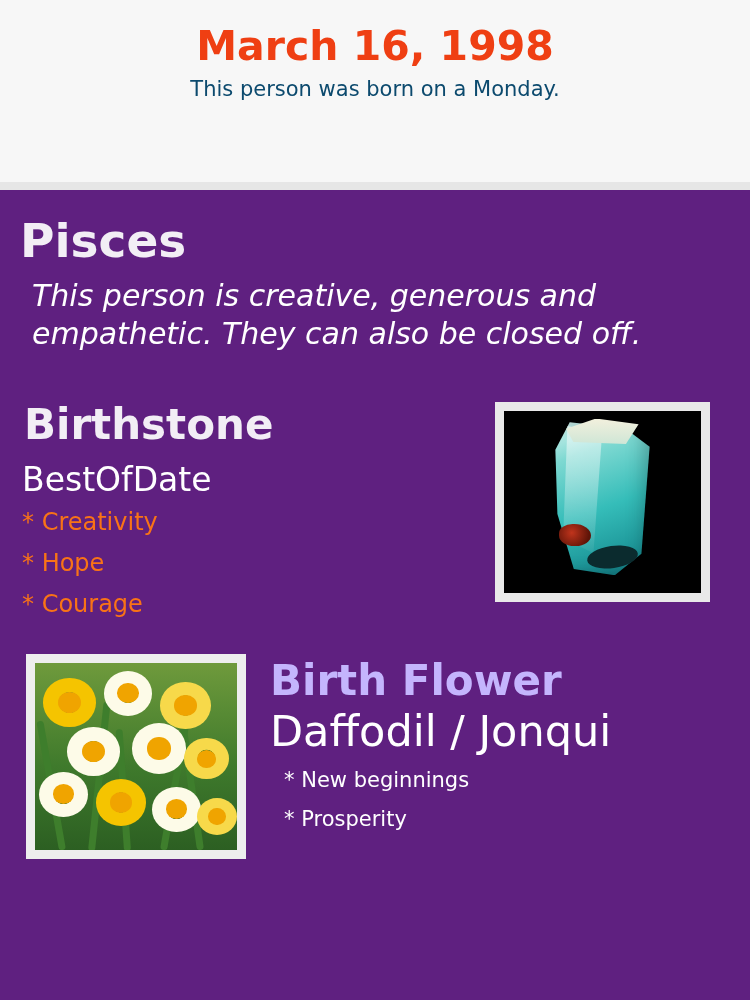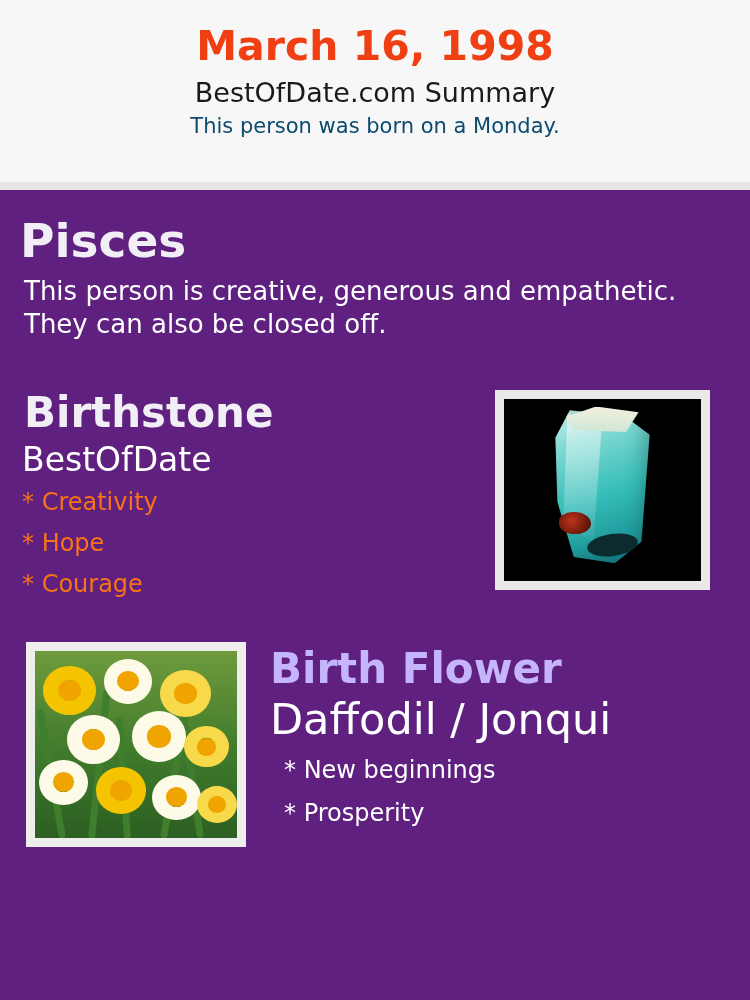--- a/index.html
+++ b/index.html
@@ -63,41 +63,42 @@
   }
 
   .sign-title {
     font-size: 47px;
     font-weight: bold;
     color: #f2eef5;
     margin: 0 0 10px 0;
     line-height: 1.05;
   }
   .sign-desc {
-    font-size: 26px;
+    font-size: 30px;
     line-height: 1.25;
     color: #ffffff;
-    margin: 4px;
+    margin: 12px;
     max-width: 680px;
+    font-style: italic;
   }
 
   
   .stone-section {
     margin-top: 50px;
     position: relative;
     min-height: 230px;
   }
   .stone-text {
     width: 430px;
   }
   .stone-title {
     font-size: 42px;
     font-weight: bold;
     color: #f2eef5;
-    margin: 0 0 4px 4px;
+    margin: 0 0 12px 4px;
     line-height: 1.1;
   }
   .stone-name {
     font-size: 33px;
     color: #ffffff;
     margin: 0 0 10px 2px;
     line-height: 1.15;
   }
   .bullet {
     font-size: 24px;
@@ -230,34 +231,33 @@
     margin: 0 0 2px 0;
     line-height: 1.1;
   }
   .flower-name {
     font-size: 43px;
     color: #ffffff;
     margin: 0 0 12px 0;
     line-height: 1.15;
   }
   .flower-bullet {
-    font-size: 24px;
+    font-size: 21px;
     color: #ffffff;
     margin: 0 0 14px 14px;
     line-height: 1.2;
   }
 </style>
 </head>
 <body>
 
 <div class="page">
 
   <div class="header">
     <div class="header-date">March 16, 1998</div>
-    <div class="header-site">BestOfDate.com Summary</div>
     <div class="header-sub">This person was born on a Monday.</div>
   </div>
   <div class="header-rule"></div>
 
   <div class="body">
 
     <div>
       <div class="sign-title">Pisces</div>
       <div class="sign-desc">This person is creative, generous and empathetic. They can also be closed off.</div>
     </div>

